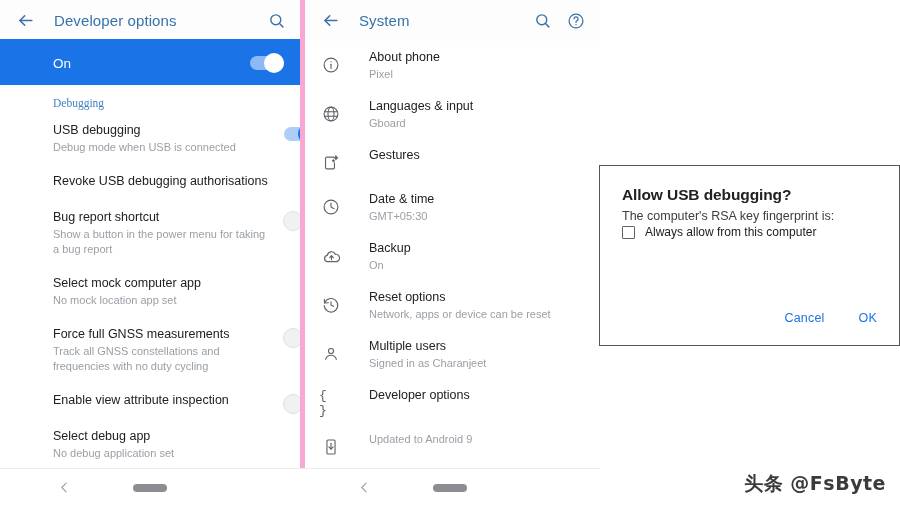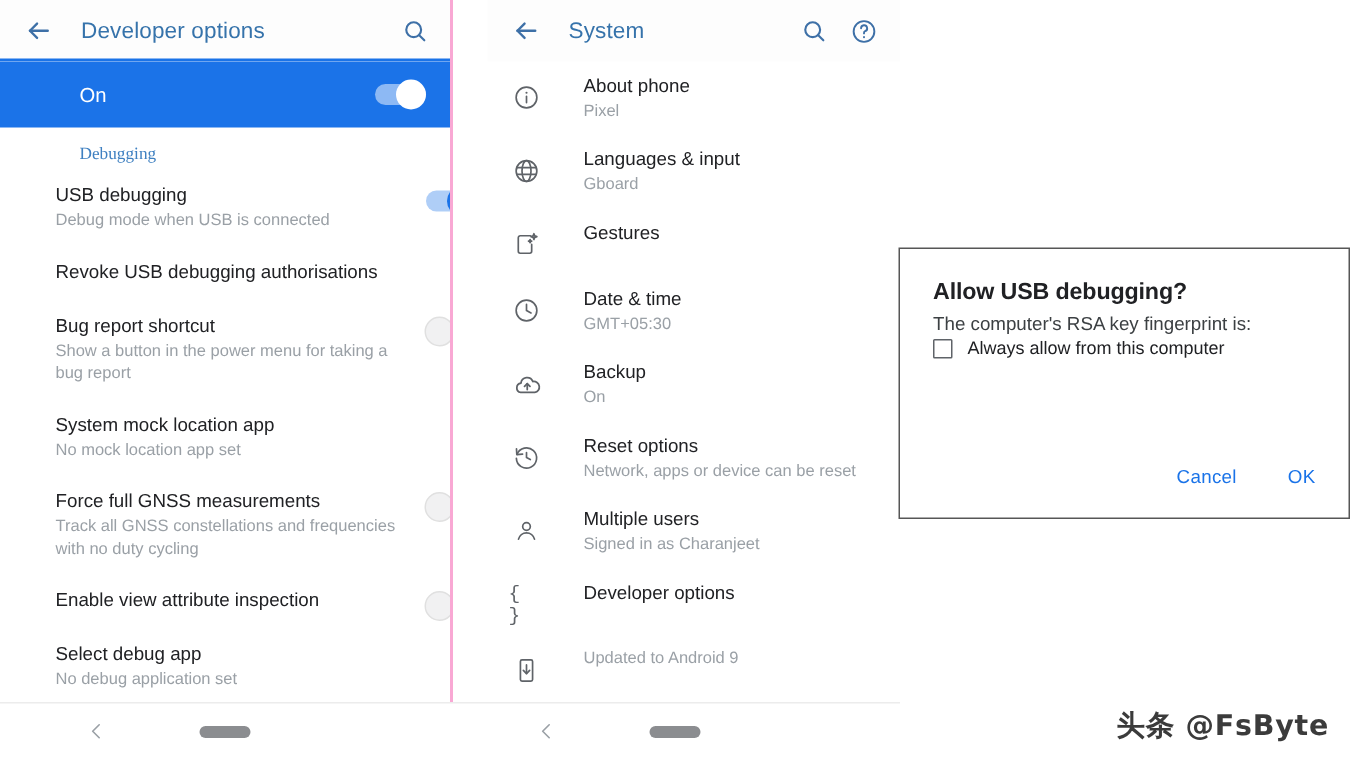--- a/index.html
+++ b/index.html
@@ -7,21 +7,21 @@
     width: 900px; height: 506px;
     background: #ffffff;
     font-family: "Liberation Sans", "DejaVu Sans", sans-serif;
     overflow: hidden;
   }
   #root { position: relative; width: 900px; height: 506px; background: #fff; }
 
   
   .panel { position: absolute; top: 0; height: 506px; background: #fff; overflow: hidden; }
   .panel-left   { left: 0;   width: 300px; }
-  .panel-middle { left: 300px; width: 300px; border-left: 2px solid #f9a8d4; padding-left: 23px; }
+  .panel-middle { left: 300px; width: 300px; border-left: 5px solid #f9a8d4; }
 
   .appbar {
     position: relative; height: 41px; width: 100%;
     background: #fdfdfd;
     display: flex; align-items: center;
     padding: 0 12px;
   }
   .appbar .back { width: 26px; height: 26px; display:flex; align-items:center; justify-content:center; color:#3e70a7; flex:0 0 auto; }
   .appbar .title {
     font-size: 15px; color: #3673ab; font-weight: 400;
@@ -49,21 +49,21 @@
   .switch.off      .track { background: #e4e5e7; }
   .switch.off      .thumb { left: -1px; background: #f1f1f2; border:1px solid #e0e0e0; }
 
   .section-head {
     padding: 12px 16px 4px 53px;
     font-size: 11.5px; color: #3f80c1; font-weight: 500; font-family: Liberation Serif, serif;
   }
 
   .pref {
     display: flex; align-items: flex-start;
-    padding: 9px 16px 9px 37px;
+    padding: 9px 16px 9px 53px;
     min-height: 36px;
   }
   .pref .txt { flex: 1 1 auto; padding-right: 10px; }
   .pref .t1 { font-size: 12.5px; color: #202124; line-height: 17px; }
   .pref .t2 { font-size: 11px; color: #9aa0a6; line-height: 15px; margin-top: 1px; }
   .pref .ctl { flex: 0 0 auto; padding-top: 5px; }
 
   
   .srow { display: flex; align-items: flex-start; padding: 8px 16px 8px 14px; min-height: 44px; }
   .srow .ico { flex: 0 0 auto; width: 24px; height: 24px; margin-top: 4px; display:flex; align-items:center; justify-content:center; color: #5f6368; }
@@ -170,21 +170,21 @@
       <div class="ctl">
         <span class="switch off">
           <span class="track"></span>
           <span class="thumb"></span>
         </span>
       </div>
     </div>
 
     <div class="pref">
       <div class="txt">
-        <div class="t1">System mock location app</div>
+        <div class="t1">Select mock computer app</div>
         <div class="t2">No mock location app set</div>
       </div>
     </div>
 
     <div class="pref">
       <div class="txt">
         <div class="t1">Force full GNSS measurements</div>
         <div class="t2">Track all GNSS constellations and frequencies with no duty cycling</div>
       </div>
       <div class="ctl">

